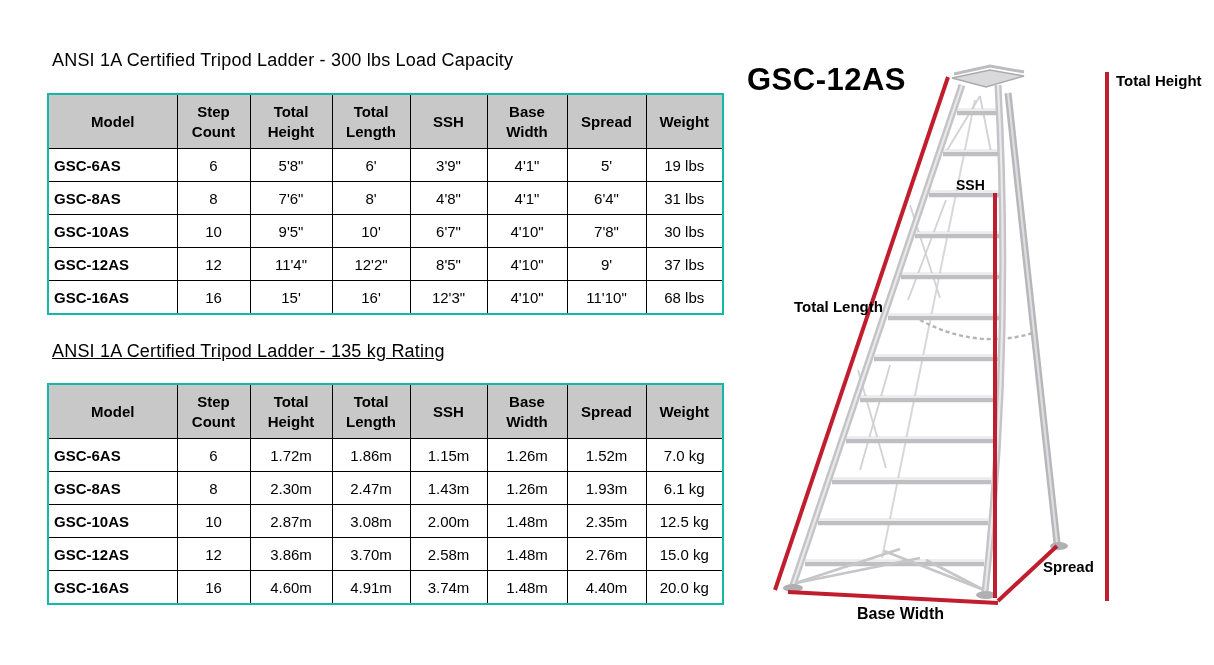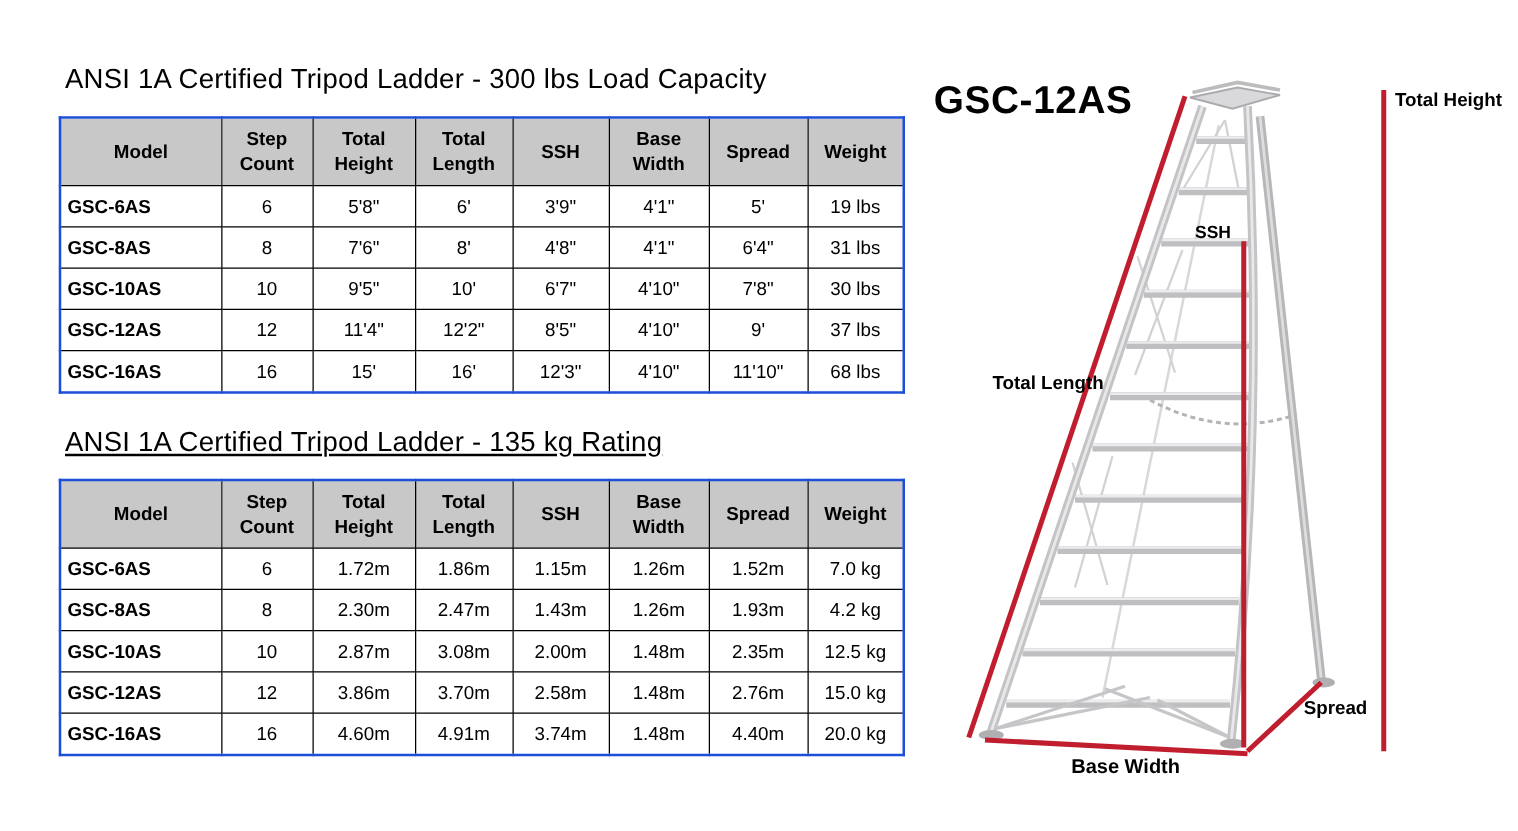--- a/index.html
+++ b/index.html
@@ -1,27 +1,27 @@
 <!DOCTYPE html>
 <html><head>
 <meta charset="utf-8">
 <style>
   html,body{margin:0;padding:0;}
   body{
     width:1214px;height:665px;position:relative;overflow:hidden;
     background:#ffffff;color:#000;
     font-family:"Liberation Sans", sans-serif;
   }
-  .sec-title{position:absolute;font-size:22px;letter-spacing:.2px;white-space:nowrap;}
+  .sec-title{position:absolute;font-size:18px;letter-spacing:.2px;white-space:nowrap;}
   #title-imperial{left:52px;top:50px;}
   #title-metric{left:52px;top:341px;text-decoration:underline;}
 
   table.spec{
     position:absolute;left:47px;border-collapse:collapse;table-layout:fixed;
-    width:675px;border:2px solid #1d4ed8;
+    width:675px;border:2px solid #14b8a6;
   }
   #table-imperial{top:93px;}
   #table-metric{top:383px;}
   .spec th,.spec td{border:1.5px solid #000;overflow:hidden;}
   .spec th{
     background:#c8c8c8;font-weight:bold;font-size:15px;height:53px;
     text-align:center;line-height:1.3;padding:0 2px;
   }
   .spec td{font-size:15px;height:32px;text-align:center;padding:0 2px;background:#fff;}
   .spec td.model{text-align:left;font-weight:bold;padding-left:5px;}
@@ -155,21 +155,21 @@
         <td>7.0 kg</td>
       </tr>
       <tr>
         <td class="model">GSC-8AS</td>
         <td>8</td>
         <td>2.30m</td>
         <td>2.47m</td>
         <td>1.43m</td>
         <td>1.26m</td>
         <td>1.93m</td>
-        <td>4.2 kg</td>
+        <td>6.1 kg</td>
       </tr>
       <tr>
         <td class="model">GSC-10AS</td>
         <td>10</td>
         <td>2.87m</td>
         <td>3.08m</td>
         <td>2.00m</td>
         <td>1.48m</td>
         <td>2.35m</td>
         <td>12.5 kg</td>

